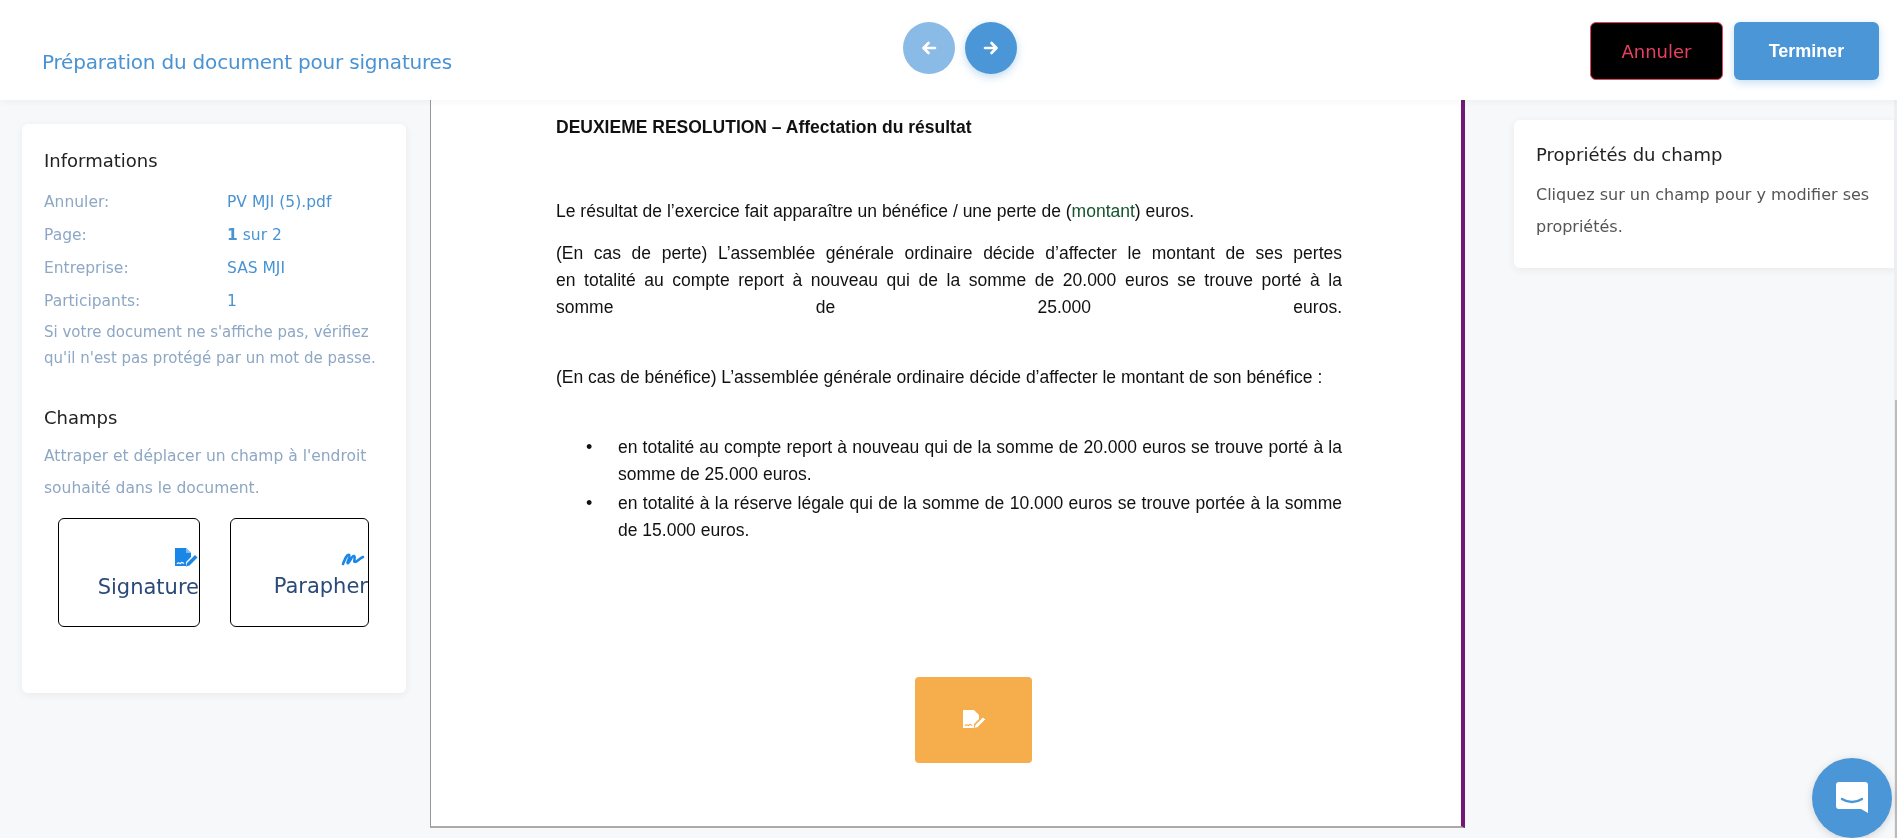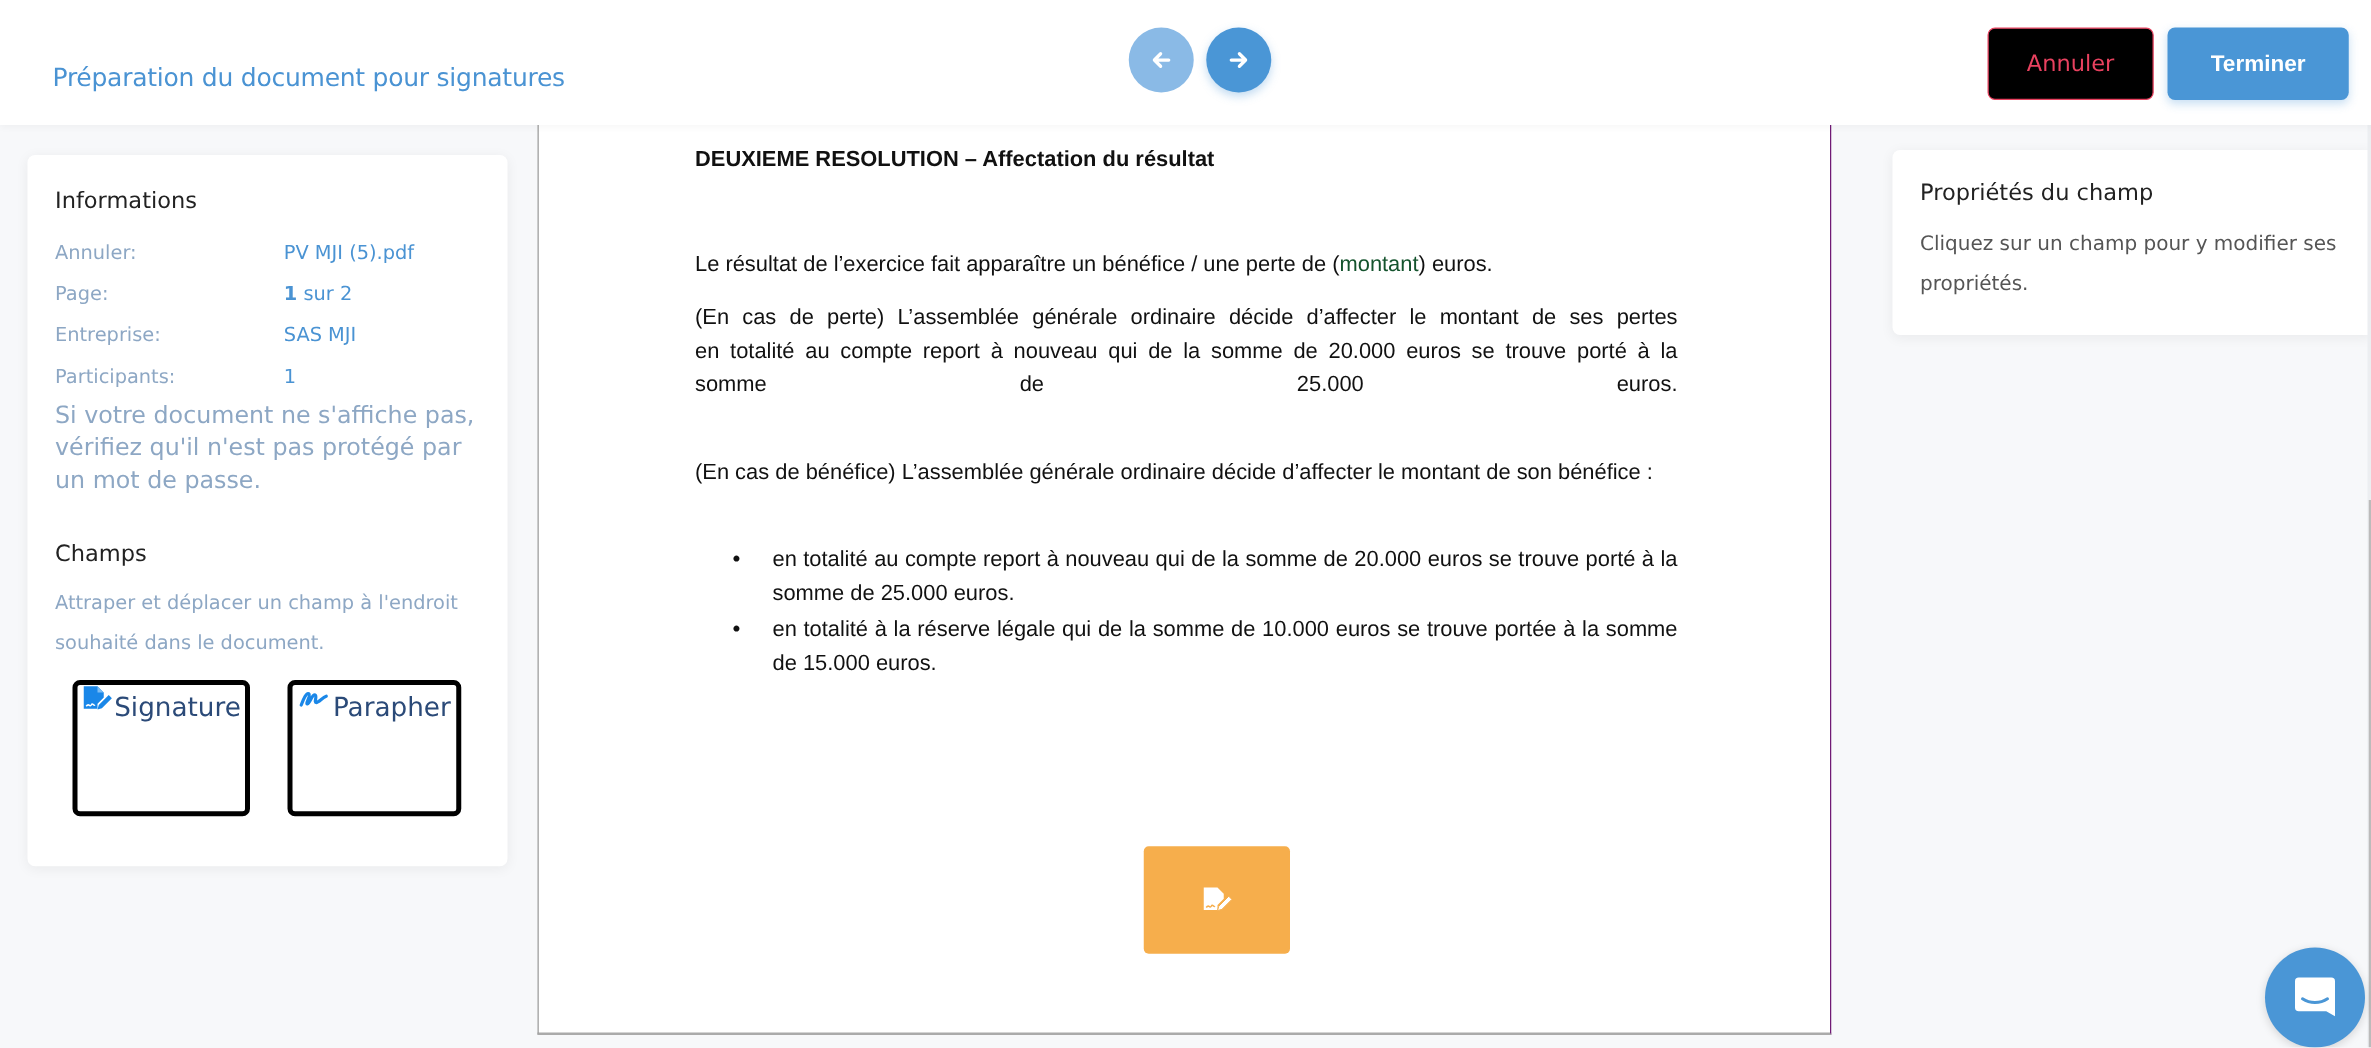--- a/index.html
+++ b/index.html
@@ -14,29 +14,29 @@
   .btn-cancel { position: absolute; left: 1590px; top: 22px; width: 133px; height: 58px; border: 1px solid #e8415f; border-radius: 6px; background: #000000; color: #e8415f; font-size: 18px; font-family: "DejaVu Sans", sans-serif; }
   .btn-finish { position: absolute; left: 1734px; top: 22px; width: 145px; height: 58px; border: none; border-radius: 6px; background: #4a96d6; color: #fff; font-size: 18px; font-weight: bold; font-family: Liberation Sans, sans-serif; box-shadow: 0 3px 8px rgba(74,150,214,0.3); }
 
   .card { position: absolute; background: #fff; border-radius: 6px; box-shadow: 0 2px 10px rgba(0,0,0,0.06); }
   .info-card { left: 22px; top: 124px; width: 384px; height: 569px; padding: 26px 22px; }
   .card-title { font-size: 18px; color: #222; margin-bottom: 14px; }
   .info-row { display: flex; height: 33px; align-items: center; font-size: 15.5px; }
   .info-label { width: 183px; color: #8da7c4; }
   .info-value { color: #4a93d3; }
   .info-value b { font-weight: bold; }
-  .info-note { font-size: 19px; color: #8da7c4; line-height: 26px; margin-top: 2px; }
+  .info-note { font-size: 15px; color: #8da7c4; line-height: 26px; margin-top: 2px; }
   .champs-title { margin-top: 36px; font-size: 18px; color: #222; }
   .champs-desc { font-size: 15.5px; color: #8da7c4; line-height: 32px; margin-top: 12px; }
   .field-tiles { display: flex; gap: 30px; margin-left: 14px; margin-top: 14px; }
-  .tile { width: 142px; height: 109px; border: 4px solid #000000; border-radius: 6px; display: flex; flex-direction: row; align-items: flex-start; justify-content: center; cursor: grab; }
+  .tile { width: 142px; height: 109px; border: 1px solid #000000; border-radius: 6px; display: flex; flex-direction: column; align-items: flex-end; justify-content: center; cursor: grab; }
   .tile:nth-child(2) { width: 139px; }
   .tile-label { font-size: 21px; color: #2b4a78; margin-top: 6px; }
 
-  .doc-page { position: absolute; left: 430px; top: 100px; width: 1035px; height: 728px; background: #fff; border-left: 1px solid #999; border-right: 1px solid #701a75; border-bottom: 2px solid #aaa; }
+  .doc-page { position: absolute; left: 430px; top: 100px; width: 1035px; height: 728px; background: #fff; border-left: 1px solid #999; border-right: 4px solid #701a75; border-bottom: 2px solid #aaa; }
   .doc-text { position: absolute; left: 125px; width: 786px; font-family: "Liberation Sans", sans-serif; font-size: 17.5px; color: #111; }
   .doc-heading { top: 17px; font-weight: bold; }
   .doc-line { line-height: 27px; text-align: justify; }
   .muted { color: #14532d; }
   .p1 { top: 98px; }
   .p2 { top: 140px; }
   .p3 { top: 264px; }
   .bullets { position: absolute; left: 125px; top: 334px; width: 786px; font-family: "Liberation Sans", sans-serif; font-size: 17.5px; color: #111; list-style: none; }
   .bullets li { position: relative; padding-left: 62px; line-height: 27px; margin-bottom: 2px; text-align: justify; }
   .bullets li::before { content: "\2022"; position: absolute; left: 30px; top: 0; font-size: 18px; }

